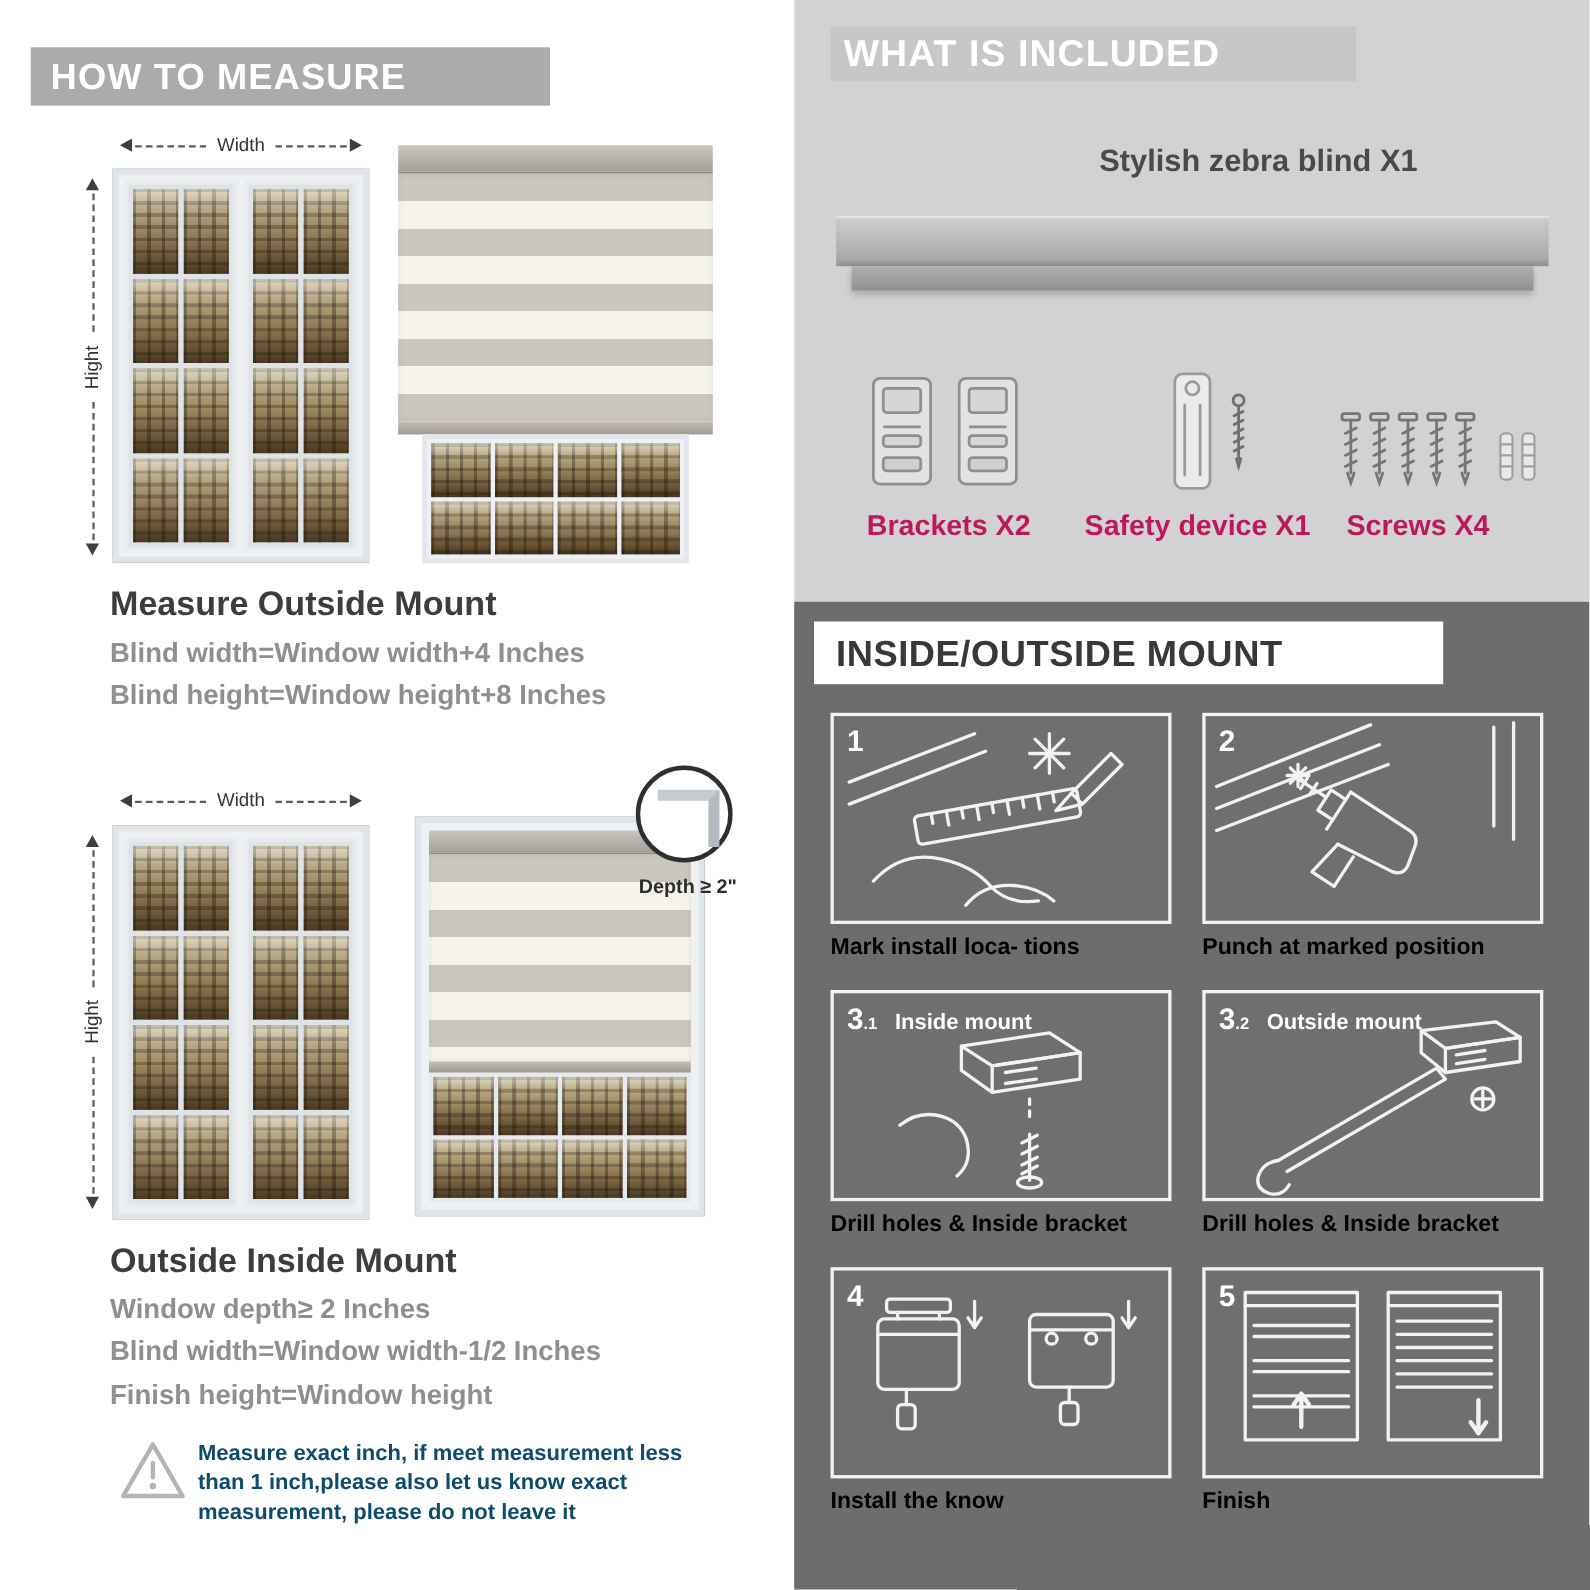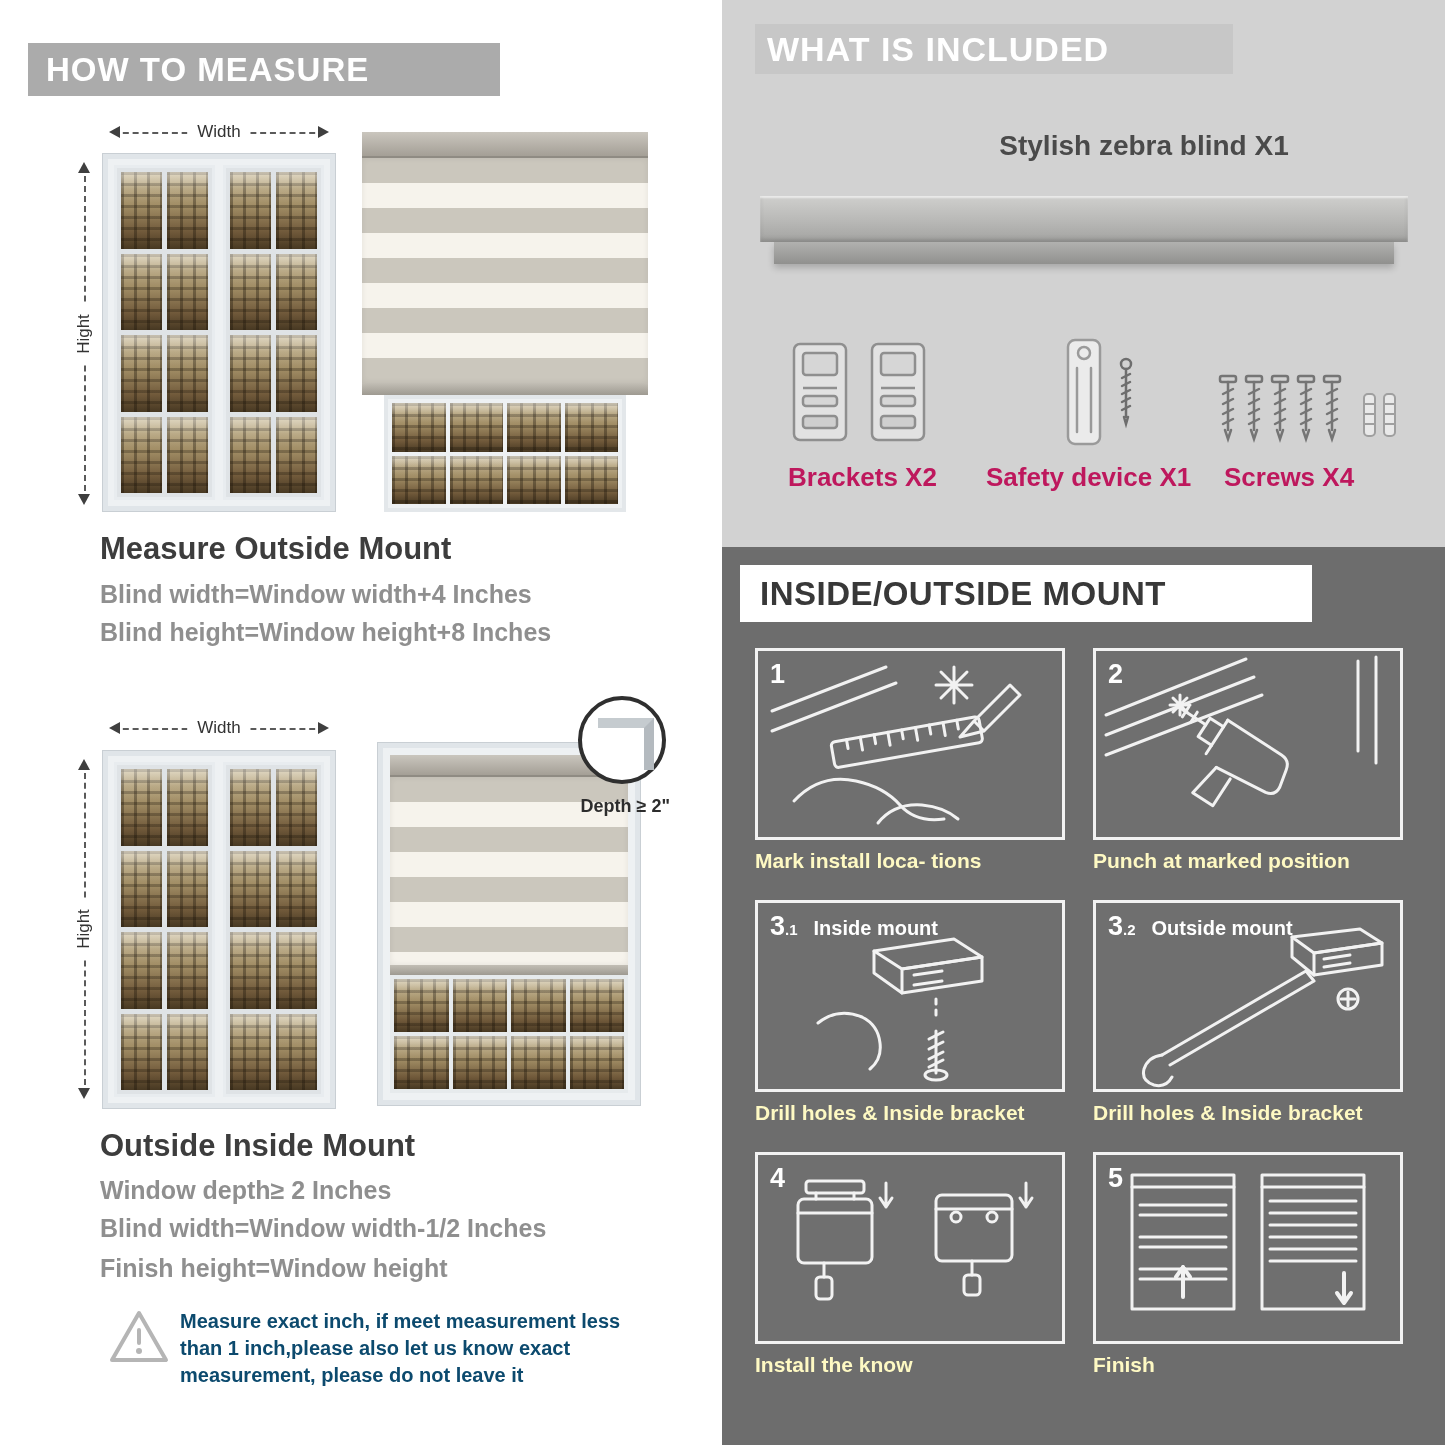--- a/index.html
+++ b/index.html
@@ -65,21 +65,21 @@
 
   .right-dark{position:absolute;left:722px;top:547px;width:723px;height:1130px;background:#6d6d6d;}
   .mount-band{position:absolute;left:18px;top:18px;width:572px;height:57px;background:#fff;color:#383838;font-weight:bold;font-size:33px;line-height:57px;padding-left:20px;letter-spacing:.5px;box-sizing:border-box;}
   .step{position:absolute;width:310px;}
   .panel{position:relative;height:192px;border:3px solid #f2f2f2;box-sizing:border-box;background:rgba(255,255,255,.02);}
   .panel svg{position:absolute;inset:0;width:100%;height:100%;}
   .step-head{position:absolute;top:8px;left:12px;display:flex;align-items:baseline;color:#fff;font-weight:bold;}
   .step-num{font-size:27px;}
   .step-sub{font-size:15px;}
   .step-title{font-size:20px;margin-left:16px;}
-  .step-caption{margin-top:9px;color:#fef9c3;font-weight:bold;font-size:21px;}
+  .step-caption{margin-top:9px;color:#000000;font-weight:bold;font-size:21px;}
 </style>
 </head>
 <body>
 
 <div class="page">
 
   <div class="left">
 
     <div class="left-header">HOW TO MEASURE</div>
 

